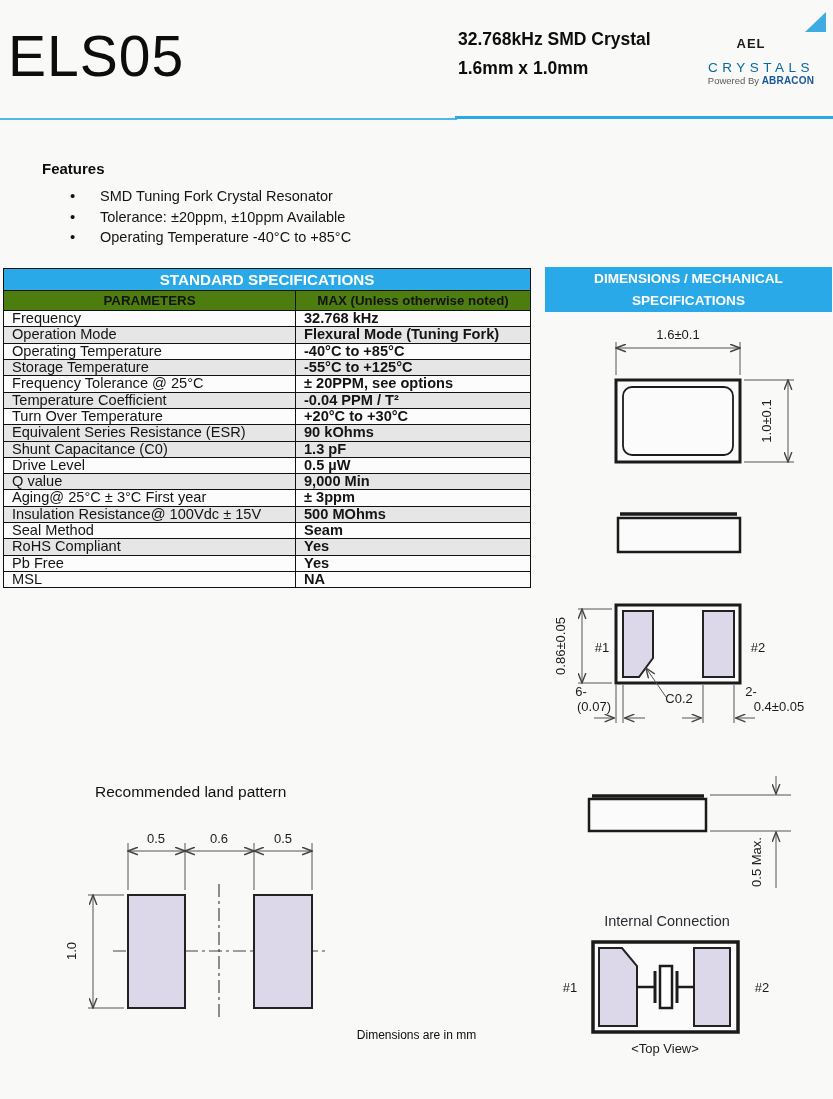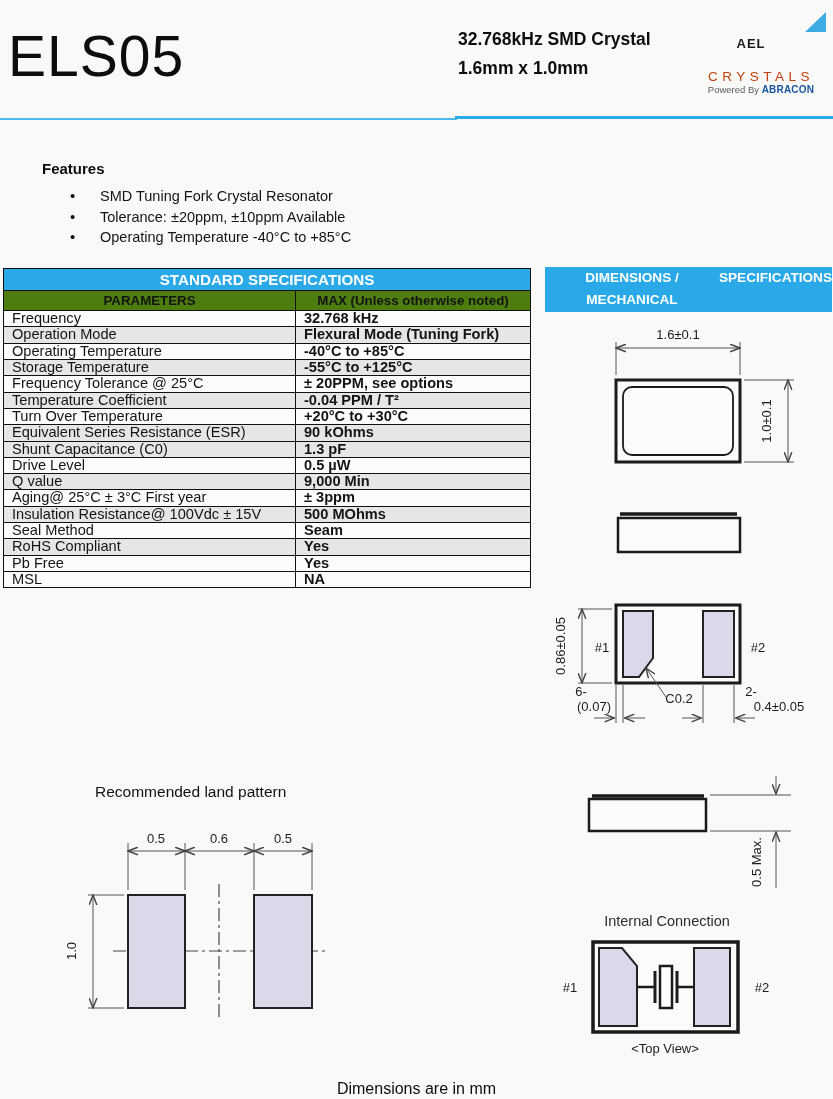--- a/index.html
+++ b/index.html
@@ -12,21 +12,21 @@
   }
   *{box-sizing:border-box;margin:0;padding:0}
   body{background:#e9e9e9;font-family:"Liberation Sans",sans-serif;color:#141414}
   .page{position:relative;width:833px;height:1099px;background:#F9F9F8;margin:0 auto;overflow:hidden}
 
   
   .part-number{position:absolute;left:8px;top:24px;font-size:57px;line-height:64px;font-weight:400;letter-spacing:1px;color:#0d0d0d}
   .subtitle{position:absolute;left:458px;top:25px;font-size:17.5px;line-height:29px;font-weight:bold;color:#0d0d0d}
   .logo{position:absolute;left:690px;top:8px;width:142px;text-align:center}
   .logo svg{display:block;margin:0 auto}
-  .crystals{font-size:13.5px;font-weight:500;letter-spacing:4.5px;color:#c2410c;margin-top:15px}
+  .crystals{font-size:13.5px;font-weight:500;letter-spacing:4.5px;color:#0369a1;margin-top:6px}
   .powered{font-size:9.5px;color:#5a5a5a}
   .powered b{color:var(--abracon-blue);font-size:10px;letter-spacing:.2px}
   .rule-a{position:absolute;left:0;top:118px;width:457px;height:2px;background:#4FB8EC}
   .rule-b{position:absolute;left:455px;top:116px;width:378px;height:2.5px;background:var(--accent-blue)}
 
   
   .features{position:absolute;left:42px;top:160px;width:420px}
   .features h3{font-size:15px;font-weight:bold;color:#0d0d0d}
   .features ul{list-style:none;margin-top:9px}
   .features li{position:relative;padding-left:58px;font-size:14.5px;line-height:20.6px;color:#141414}
@@ -38,30 +38,30 @@
   table.spec .title-row th{background:var(--accent-blue);color:#fff;font-size:15.2px;font-weight:bold;height:22px;text-align:center;border:1.5px solid #111}
   table.spec .head-row th{background:#4d7c0f;font-size:13.3px;font-weight:bold;height:20px;text-align:center}
   table.spec tbody td{height:15px;background:#FCFCFC}
   table.spec tbody tr.alt td{background:#E6E6E6}
   table.spec td.val{font-weight:bold}
   table.spec{border:1.5px solid #111}
 
   
   .dim-header{position:absolute;left:545px;top:267px;width:287px;height:45px;background:var(--accent-blue);
     color:#fff;font-weight:bold;font-size:13.6px;line-height:21.5px;text-align:center;display:flex;
-    flex-direction:row;justify-content:center}
+    flex-direction:column;justify-content:center}
   .abs{position:absolute}
   svg text{font-family:"Liberation Sans",sans-serif;font-size:13px;fill:#1b1b1b}
   svg .dim{stroke:#555;stroke-width:1;fill:none}
   svg .thick{stroke:#1b1b1b;fill:#FBFBFB}
   svg .pad{fill:var(--pad-fill);stroke:#222;stroke-width:2}
   svg .cl{stroke:#444;stroke-width:1.2;fill:none;stroke-dasharray:13 4 3 4}
   .ic-title{position:absolute;left:548px;top:913px;width:238px;text-align:center;font-size:14.5px;color:#2b2b33}
   .lp-title{position:absolute;left:95px;top:783px;width:260px;font-size:15.5px;color:#111}
-  .footer-note{position:absolute;left:0;top:1080px;width:833px;text-align:center;font-size:16px;color:#0d0d0d}
+  .footer-note{position:absolute;left:0;top:1028px;width:833px;text-align:center;font-size:12px;color:#0d0d0d}
 </style>
 </head>
 <body>
 
 <svg width="0" height="0" style="position:absolute" aria-hidden="true">
   <defs>
     <marker id="arr" viewBox="0 0 10 8" markerWidth="11" markerHeight="9" refX="9.5" refY="4" orient="auto-start-reverse" markerUnits="userSpaceOnUse">
       <path d="M0.5,0.5 L9.5,4 L0.5,7.5" fill="none" stroke="#444" stroke-width="1.3"></path>
     </marker>
   </defs>

